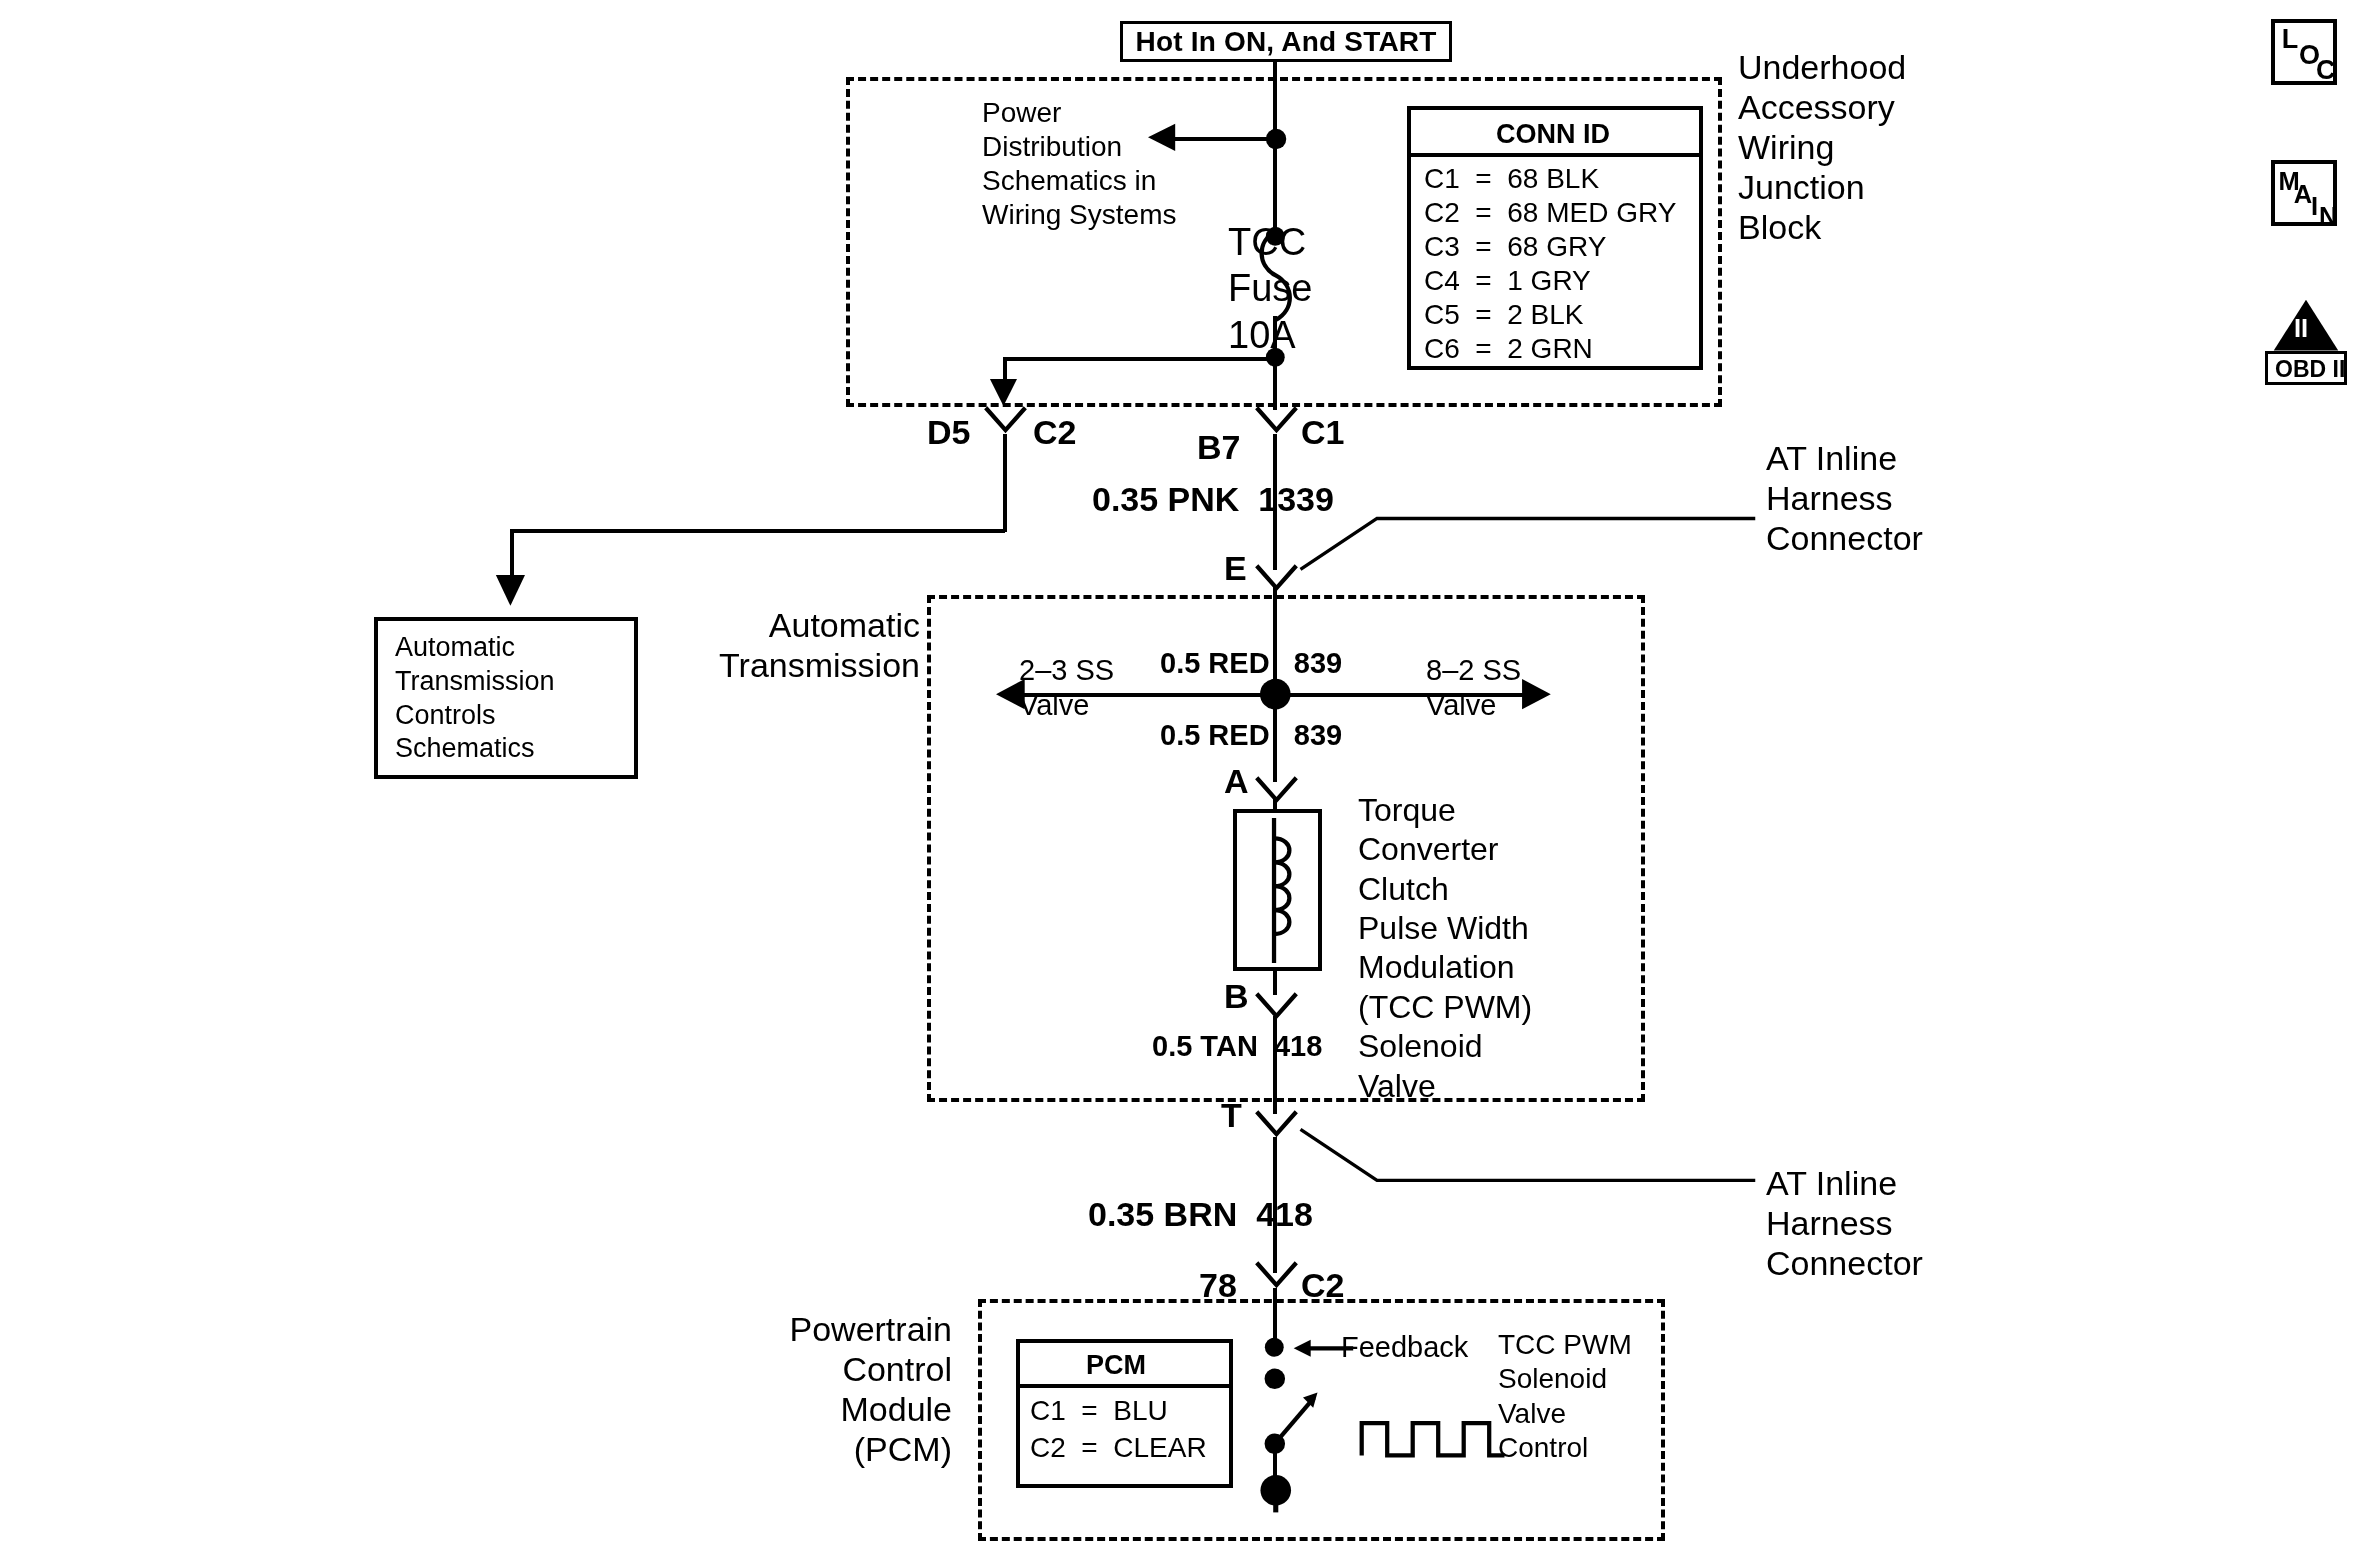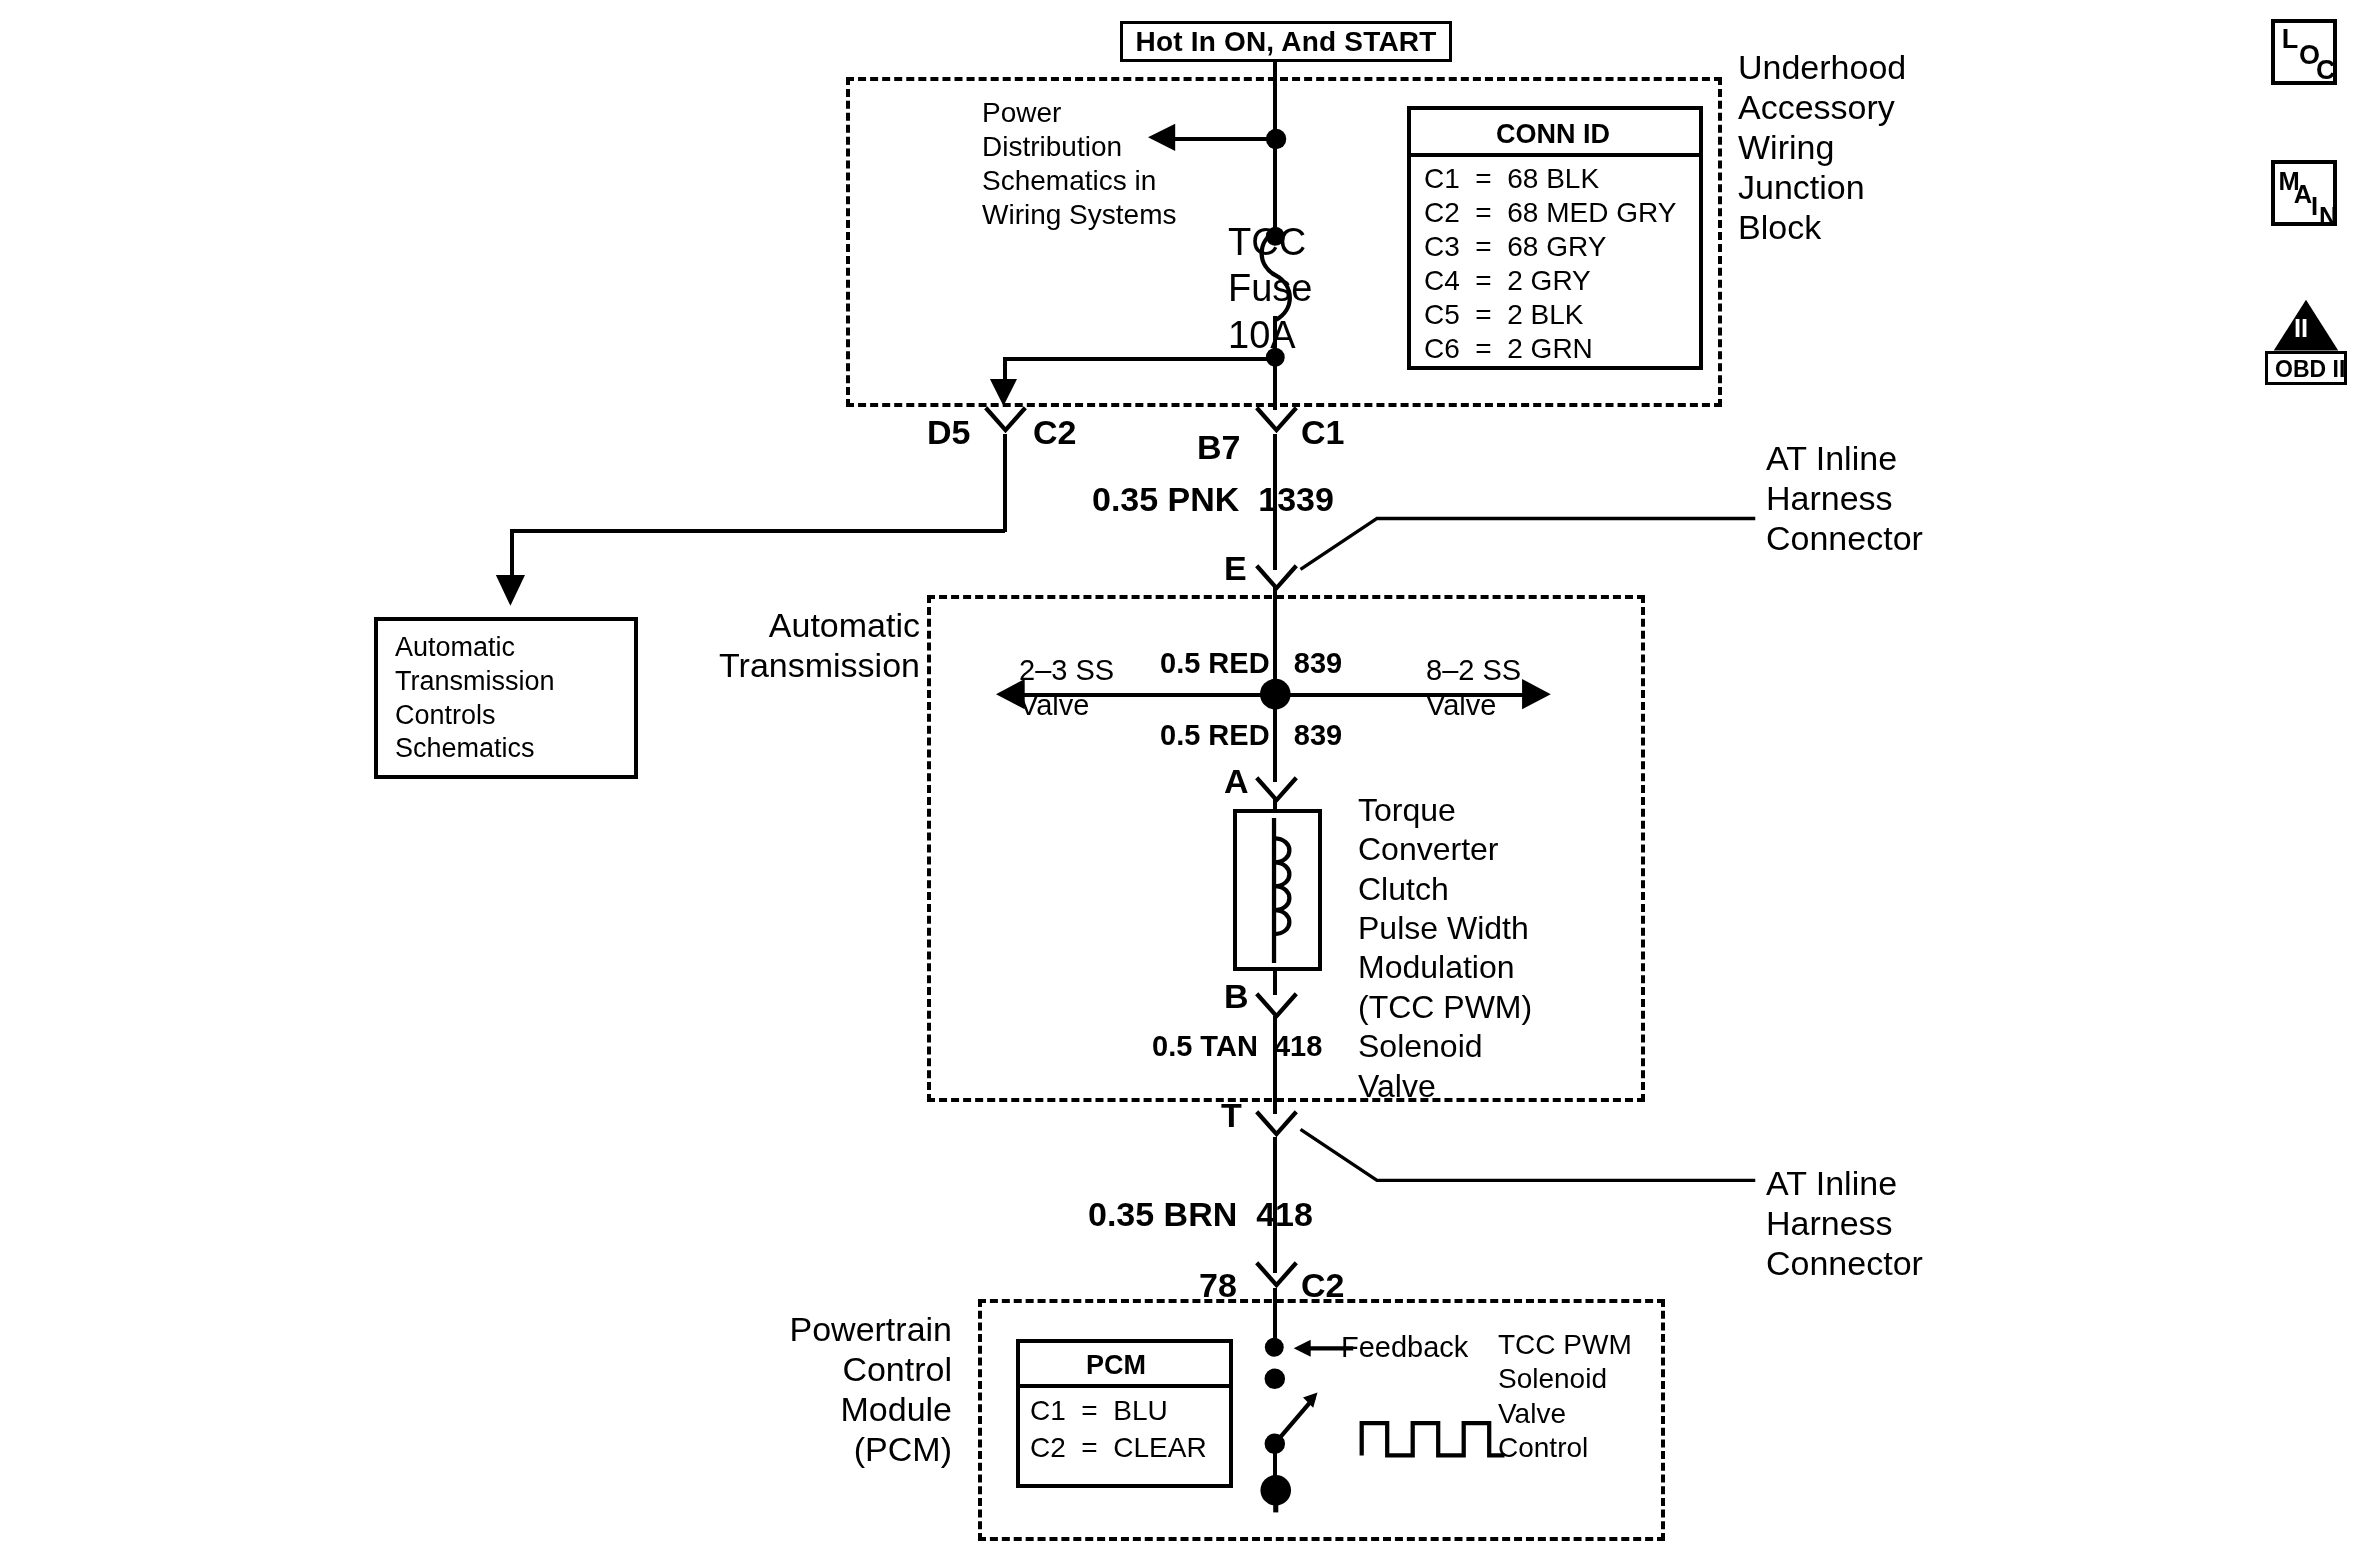--- a/index.html
+++ b/index.html
@@ -83,21 +83,21 @@
   <div class="txt" style="left:1228px; top:219px; font-size:38px; line-height:1.22;">TCC
 Fuse
 10A</div>
 
   <div class="boxed" style="left:1407px; top:106px; width:296px; height:264px;"></div>
   <div class="line hline" style="left:1407px; top:153px; width:296px;"></div>
   <div class="txt" style="left:1496px; top:119px; font-size:27px; font-weight:bold;">CONN ID</div>
   <div class="txt" style="left:1424px; top:162px; font-size:28px;">C1  =  68 BLK</div>
   <div class="txt" style="left:1424px; top:196px; font-size:28px;">C2  =  68 MED GRY</div>
   <div class="txt" style="left:1424px; top:230px; font-size:28px;">C3  =  68 GRY</div>
-  <div class="txt" style="left:1424px; top:264px; font-size:28px;">C4  =  2 GRY</div>
+  <div class="txt" style="left:1424px; top:264px; font-size:28px;">C4  =  1 GRY</div>
   <div class="txt" style="left:1424px; top:298px; font-size:28px;">C5  =  2 BLK</div>
   <div class="txt" style="left:1424px; top:332px; font-size:28px;">C6  =  2 GRN</div>
 
   <div class="line vline" style="left:1273px; top:62px; height:92px;"></div>
 
   <svg style="left:1265px; top:128px; width:25.5px; height:25.5px;" viewBox="0 0 30 30" width="25.5" height="25.5">
     <circle cx="13" cy="13" r="12" fill="#000"></circle>
   </svg>
 
   <div class="line hline" style="left:1171px; top:137px; width:104px;"></div>

